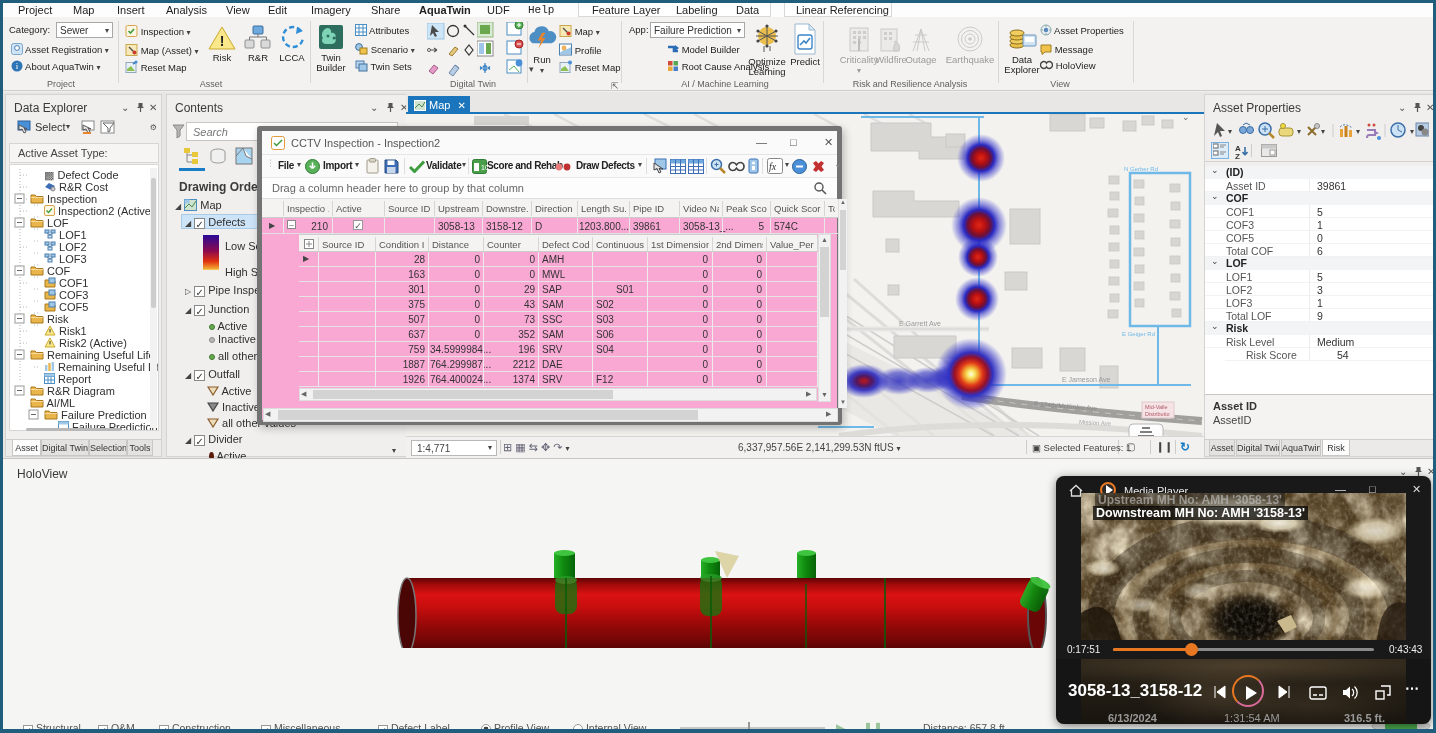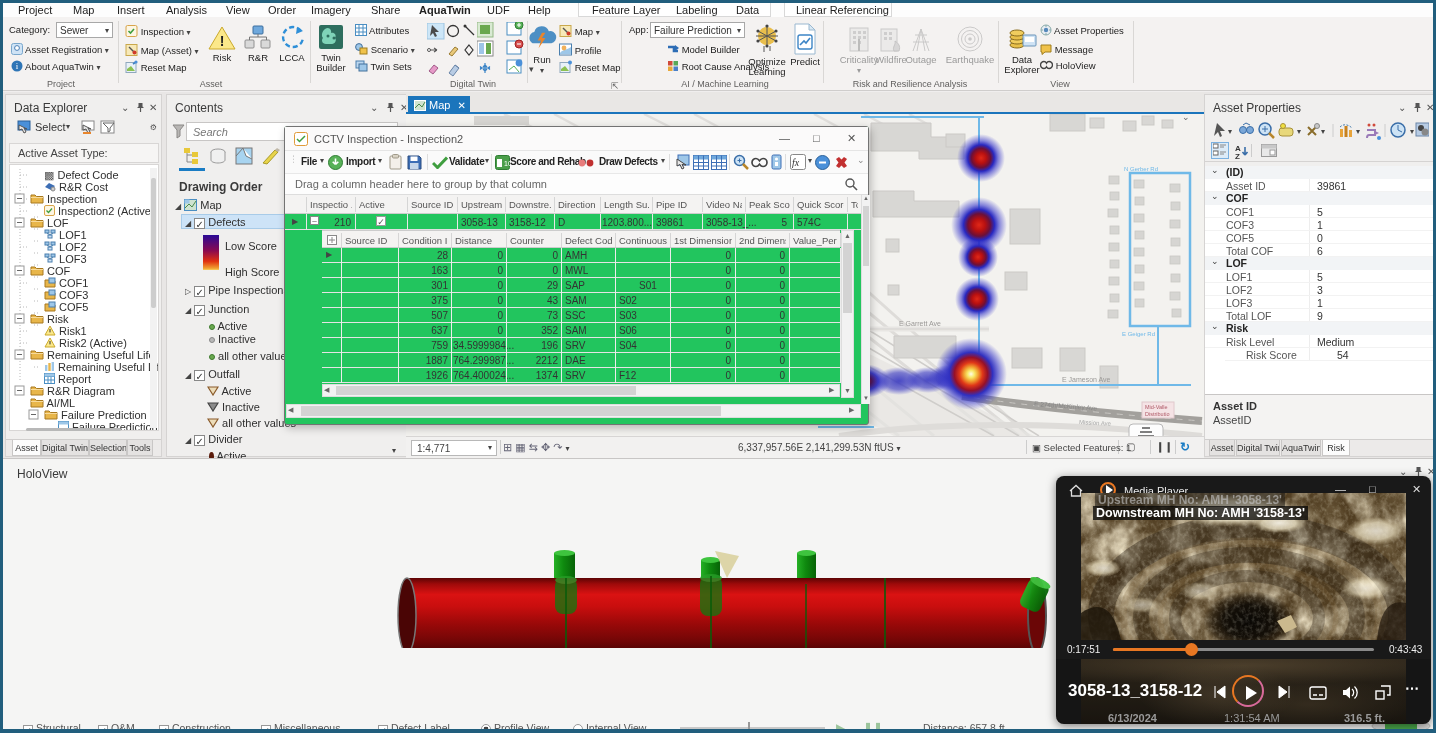--- a/index.html
+++ b/index.html
@@ -22,46 +22,46 @@
 .combo .dd { position:absolute; right:3px; top:3px; }
 
 .panel { position:absolute; background:#f0efee; border:1px solid #d5d3d2; }
 .ptitle { position:absolute; left:8px; top:6px; font-size:12px; color:#3a3a3a; }
 .pctrl { position:absolute; top:7px; color:#555; font-size:10px; }
 .tabbar { position:absolute; bottom:0; left:0; right:0; height:17px; background:#eceae9; border-top:1px solid #d0cecd; }
 .tab { position:absolute; top:0px; height:16px; background:#e4e2e1; border:1px solid #c9c7c6; border-top:none; font-size:9px; color:#333; text-align:center; padding-top:3px; overflow:hidden; white-space:nowrap; }
 .tab.on { background:#fcfcfc; }
 .trow { position:absolute; left:0; font-size:11px; color:#2f2f2f; white-space:nowrap; }
 
-#dlg { position:absolute; left:281px; top:123px; width:585px; height:299px; background:#22c55e; border:1px solid #737373; border-radius:3px; box-shadow:2px 3px 8px rgba(0,0,0,0.25); }
+#dlg { position:absolute; left:254px; top:123px; width:585px; height:299px; background:#f9a8d4; border:5px solid #737373; border-radius:3px; box-shadow:2px 3px 8px rgba(0,0,0,0.25); }
 .aps { position:absolute; left:0; width:100%; height:13px; background:#f2f4f6; font-weight:bold; color:#222; padding-left:21px; }
 .aps::before { content:"\2304"; position:absolute; left:6px; top:-1px; font-weight:normal; color:#444; font-size:9px; }
 .apr { position:absolute; left:0; width:100%; height:13px; border-bottom:1px solid #f2f2f2; }
 .apl { position:absolute; left:21px; top:1px; }
 .apv { position:absolute; left:112px; top:1px; color:#333; }
 .hvcb { display:inline-block; width:10px; height:10px; border:1px solid #999; background:#fff; font-size:9px; line-height:10px; text-align:center; color:#444; vertical-align:-2px; }
 .hvrad { display:inline-block; width:10px; height:10px; border:1px solid #999; border-radius:50%; background:#fff; vertical-align:-2px; }
 
 #mp { position:absolute; left:1053px; top:473px; width:375px; height:248px; background:#191919; border-radius:8px; box-shadow:0 2px 10px rgba(0,0,0,0.5); overflow:hidden; }
 </style>
 </head>
 <body>
 <div id="win">
   <div id="menubar">
     <span class="menu" style="left:15px;">Project</span>
     <span class="menu" style="left:70px;">Map</span>
     <span class="menu" style="left:114px;">Insert</span>
     <span class="menu" style="left:163px;">Analysis</span>
     <span class="menu" style="left:223px;">View</span>
-    <span class="menu" style="left:265px;">Order</span>
+    <span class="menu" style="left:265px;">Edit</span>
     <span class="menu" style="left:308px;">Imagery</span>
     <span class="menu" style="left:368px;">Share</span>
     <span class="menu" style="left:416px; font-weight:bold; border-bottom:2px solid #1a6fc4; padding-bottom:1px;">AquaTwin</span>
     <span class="menu" style="left:484px;">UDF</span>
-    <span class="menu" style="left:525px;">Help</span>
+    <span class="menu" style="left:525px;font-family:Liberation Mono, monospace;">Help</span>
     <div class="ctab" style="left:575px; width:193px;"></div>
     <span class="menu" style="left:589px;">Feature Layer</span>
     <span class="menu" style="left:673px;">Labeling</span>
     <span class="menu" style="left:733px;">Data</span>
     <div class="ctab" style="left:781px; width:108px;"></div>
     <span class="menu" style="left:793px;">Linear Referencing</span>
   </div>
   <div id="ribbon">
 
     <span class="rrow" style="left:6px;top:7px;">Category:</span>

